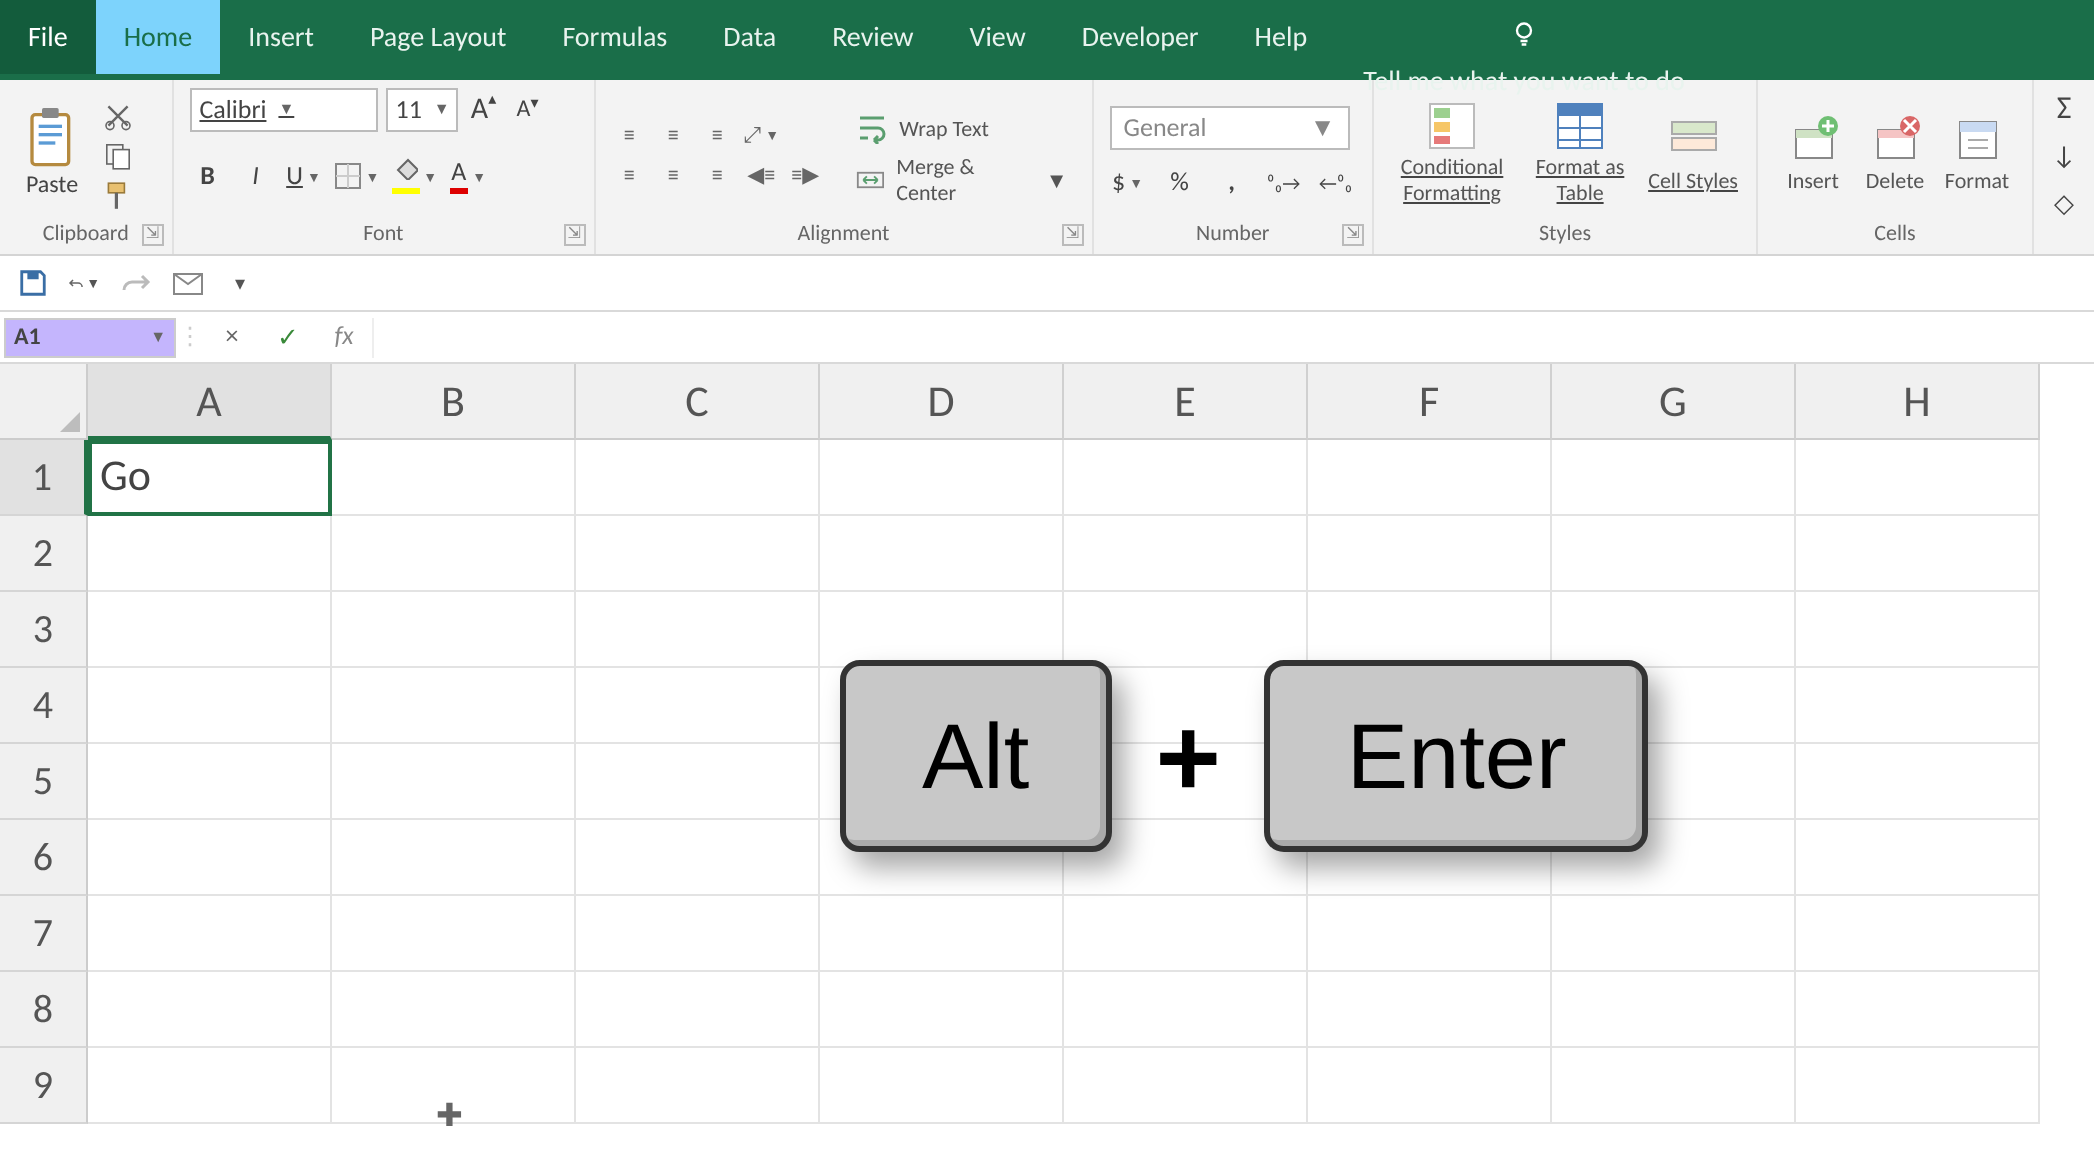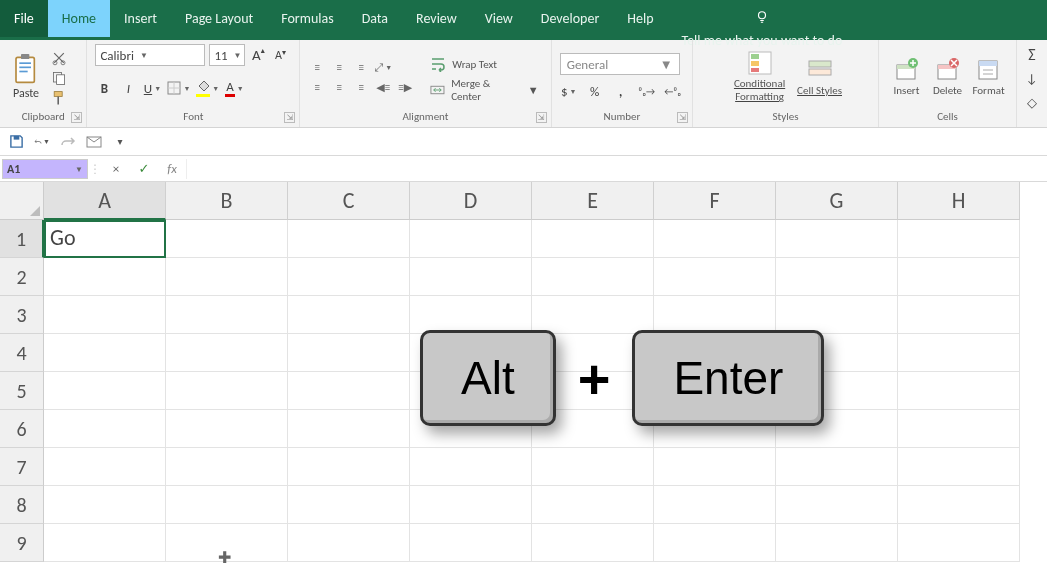--- a/index.html
+++ b/index.html
@@ -20,21 +20,21 @@
   
   .clip-big { display:flex; flex-direction:column; align-items:center; gap:2px; padding:0 4px; cursor:pointer;}
   .clip-icon { width:28px; height:30px; }
   .clip-side { display:flex; flex-direction:column; gap:4px; padding-top:2px;}
   .side-icn { width:18px; height:16px; cursor:pointer; }
   
   .font-top { display:flex; gap:4px; align-items:center; }
   .font-bot { display:flex; gap:6px; align-items:center; margin-top:6px;}
   .combo { background:#fff; border:1px solid #bbb; height:22px; display:flex; align-items:center; padding:0 4px; font-size:13px; }
   .combo .caret { margin-left:6px; font-size:8px; color:#666;}
-  .font-name { width:110px; }
+  .font-name { width:94px;text-decoration:underline; }
   .font-size { width:36px; }
   .icn-btn { min-width:18px; height:20px; display:flex; align-items:center; justify-content:center; cursor:pointer; font-size:13px; color:#444; position:relative;}
   .icn-btn .caret { font-size:7px; margin-left:2px; color:#666;}
   .fillcolor { border-bottom:3px solid #ffff00; padding:0 1px;}
   .fontcolor { border-bottom:3px solid #d00; padding:0 1px;}
   
   .align-rows { display:flex; flex-direction:column; gap:4px;}
   .align-row { display:flex; gap:4px;}
   .tiny { width:18px; height:16px; font-size:11px; color:#666; }
   .wrap-merge { display:flex; flex-direction:column; gap:4px; margin-left:6px;}
@@ -250,20 +250,30 @@
     <div class="group-body" style="justify-content:center; gap:2px;text-decoration:underline;">
       <div class="big-btn">
         <svg viewBox="0 0 26 26">
             <rect x="2" y="2" width="22" height="22" fill="#fff" stroke="#bbb"></rect>
             <rect x="4" y="4" width="8" height="5" fill="#9cd08f"></rect>
             <rect x="4" y="11" width="8" height="5" fill="#f6c667"></rect>
             <rect x="4" y="18" width="8" height="4" fill="#e67a7a"></rect>
           </svg>
         <span>Conditional Formatting</span>
       </div>
+      <div class="big-btn">
+        <svg viewBox="0 0 26 26">
+            <rect x="2" y="2" width="22" height="22" fill="#fff" stroke="#4f81bd"></rect>
+            <rect x="2" y="2" width="22" height="6" fill="#4f81bd"></rect>
+            <line x1="2" y1="14" x2="24" y2="14" stroke="#4f81bd"></line>
+            <line x1="2" y1="20" x2="24" y2="20" stroke="#4f81bd"></line>
+            <line x1="13" y1="8" x2="13" y2="24" stroke="#4f81bd"></line>
+          </svg>
+        <span>Format as Table</span>
+      </div>
       <div class="big-btn" style="width:50px;">
         <svg viewBox="0 0 26 26">
             <rect x="2" y="4" width="22" height="6" fill="#d9e8cb" stroke="#aaa"></rect>
             <rect x="2" y="12" width="22" height="6" fill="#fde9d9" stroke="#aaa"></rect>
           </svg>
         <span>Cell Styles</span>
       </div>
     </div>
     <div class="group-label">Styles</div>
   </div>

